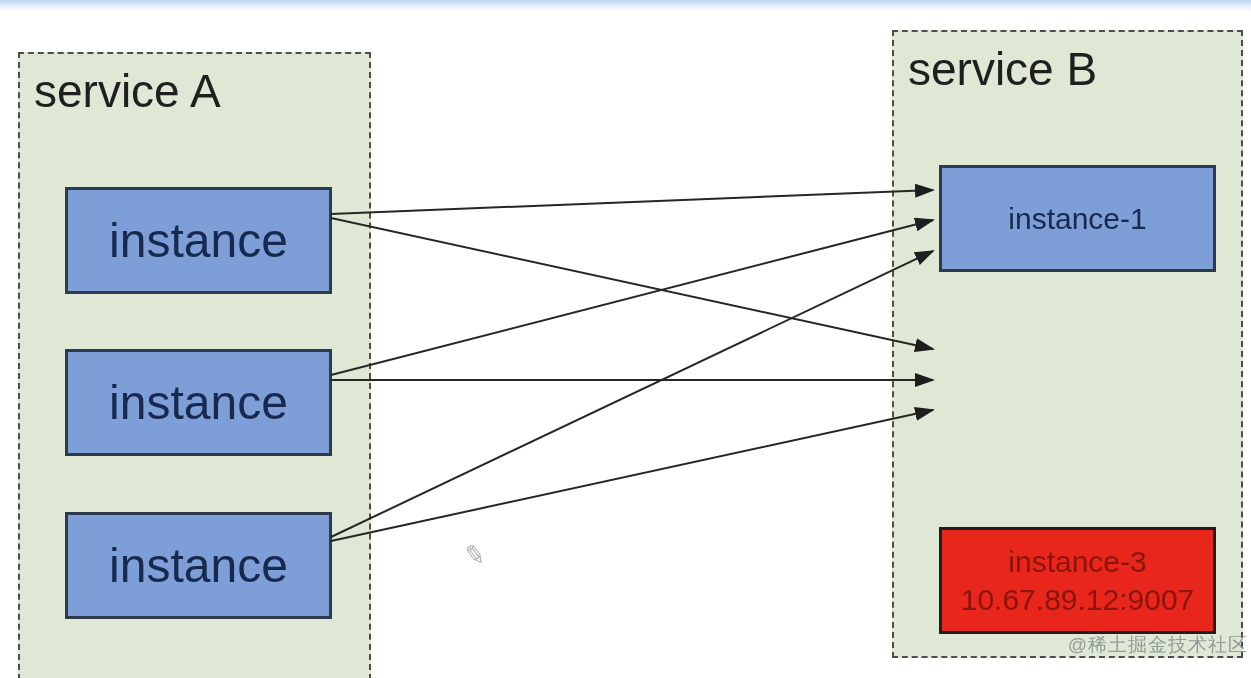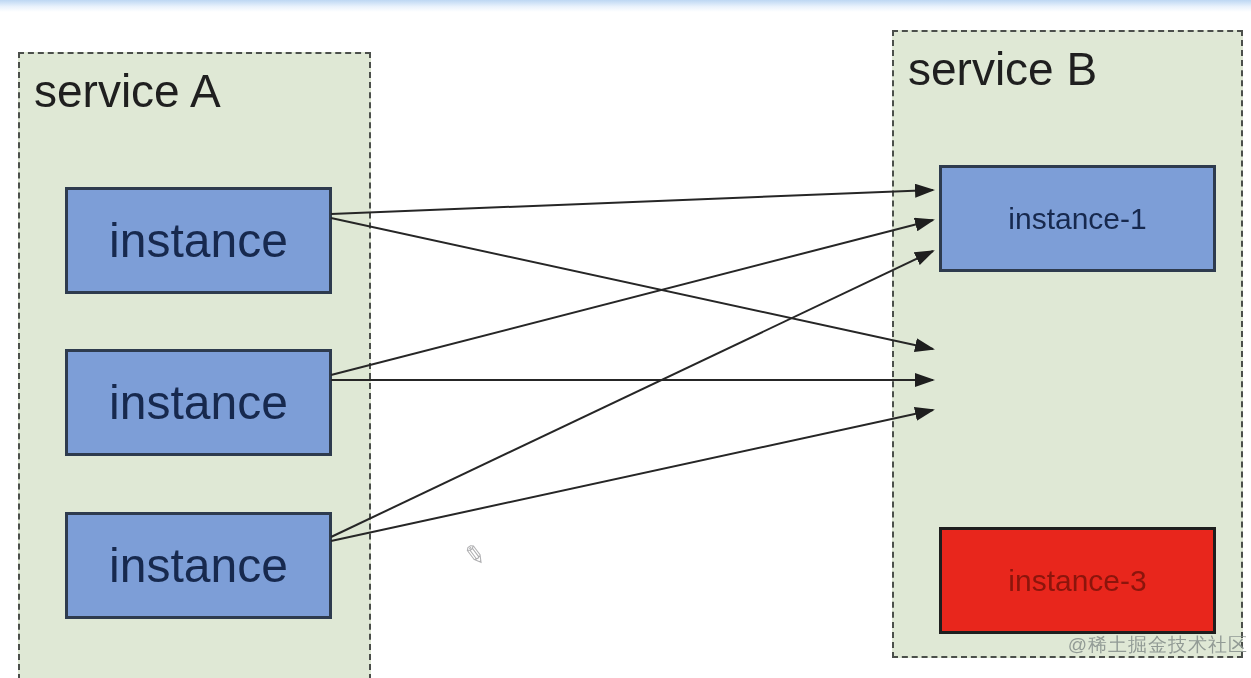--- a/index.html
+++ b/index.html
@@ -81,20 +81,21 @@
   </div>
 </div>
 
 <div class="service-container service-b">
   <div class="service-title">service B</div>
   <div class="instance-box b-box b1">
     <div>instance-1</div>
   </div>
   <div class="instance-box b-box b3 down">
     <div>instance-3</div>
+    <div>10.67.89.12:9007</div>
   </div>
 </div>
 
 <svg class="arrows" width="1251" height="678" viewBox="0 0 1251 678">
   <defs>
     <marker id="ah" viewBox="0 0 10 7" refX="9" refY="3.5" markerWidth="10" markerHeight="7" orient="auto">
       <path d="M0,0 L10,3.5 L0,7 Z" fill="#1e1e1e"></path>
     </marker>
   </defs>
   <line x1="331" y1="214" x2="933" y2="190" marker-end="url(#ah)"></line>

